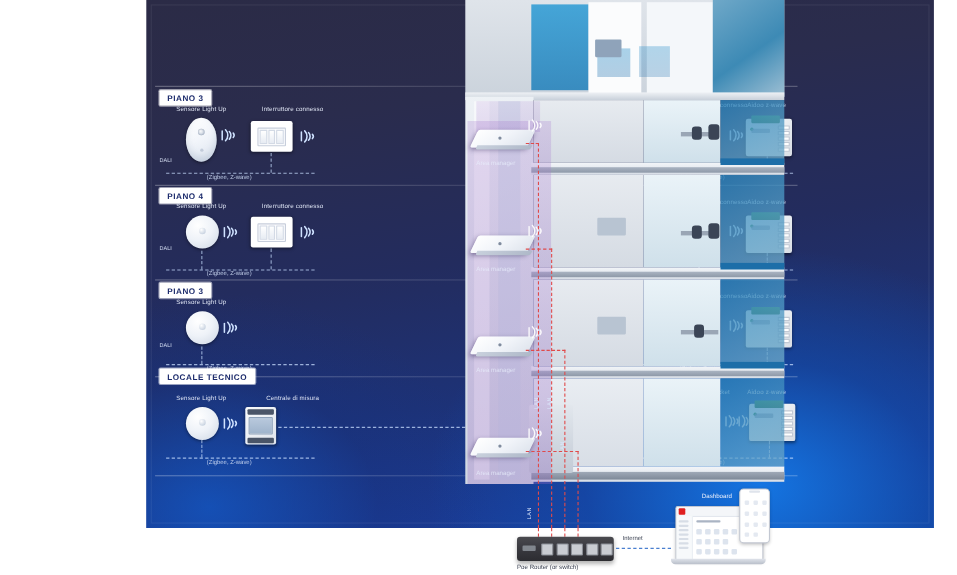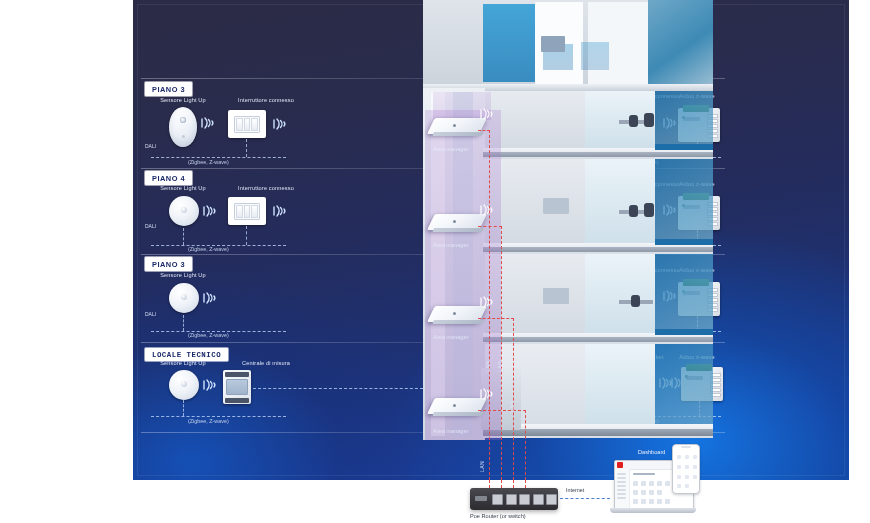--- a/index.html
+++ b/index.html
@@ -381,21 +381,21 @@
           <i></i>
           <i></i>
           <i></i>
         </div>
     </div>
     <div class="dash-v" style="left:502px;top:311px;height:20px;"></div>
     <div class="dash-v" style="left:564px;top:316px;height:15px;"></div>
     <div class="dash-h" style="left:430px;top:331px;width:158px;"></div>
     <div class="proto-label" style="left:485px;top:332px;">(Zigbee, Z-waven)</div>
 
-    <div class="floor-tag" style="left:12px;top:348px;font-family:Liberation Mono, monospace;">LOCALE TECNICO</div>
+    <div class="floor-tag" style="left:12px;top:335px;">LOCALE TECNICO</div>
 
     <div class="dev-label" style="left:5px;top:360px;width:90px;">Sensore Light Up</div>
     <div class="lightup-round" style="left:36px;top:370px;"></div>
     <div class="rf" style="left:68px;top:377px;">
       <svg width="16" height="16" viewBox="0 0 16 16">
           <g fill="none" stroke="#cfe2ff" stroke-width="1.4" stroke-linecap="round">
         <path d="M3 4 L3 12"></path>
             <path d="M6 3 A7 7 0 0 1 6 13"></path>
             <path d="M9.5 4.5 A5 5 0 0 1 9.5 11.5"></path>
             <path d="M13 6 A3 3 0 0 1 13 10"></path>

